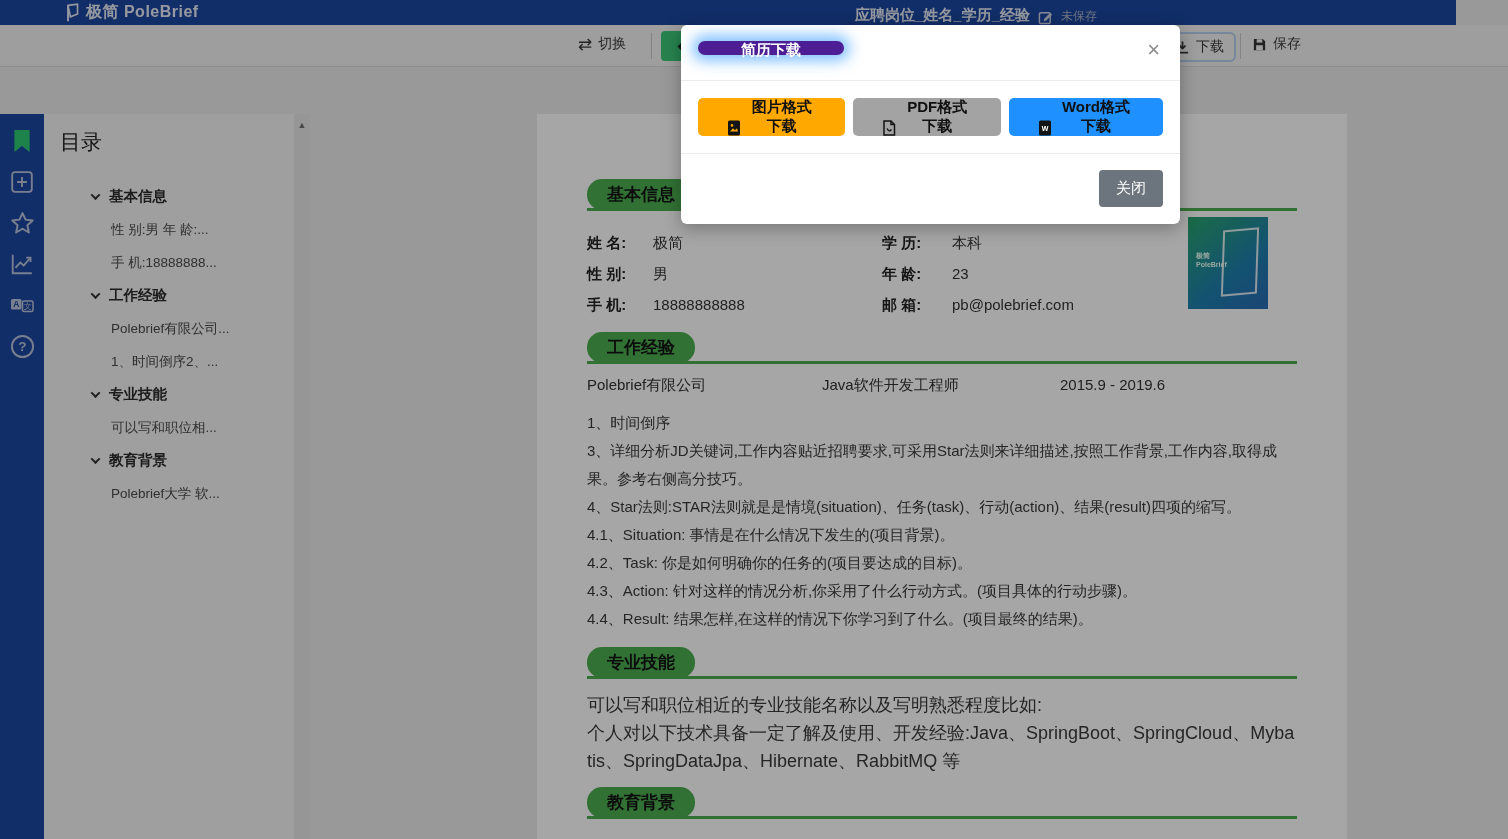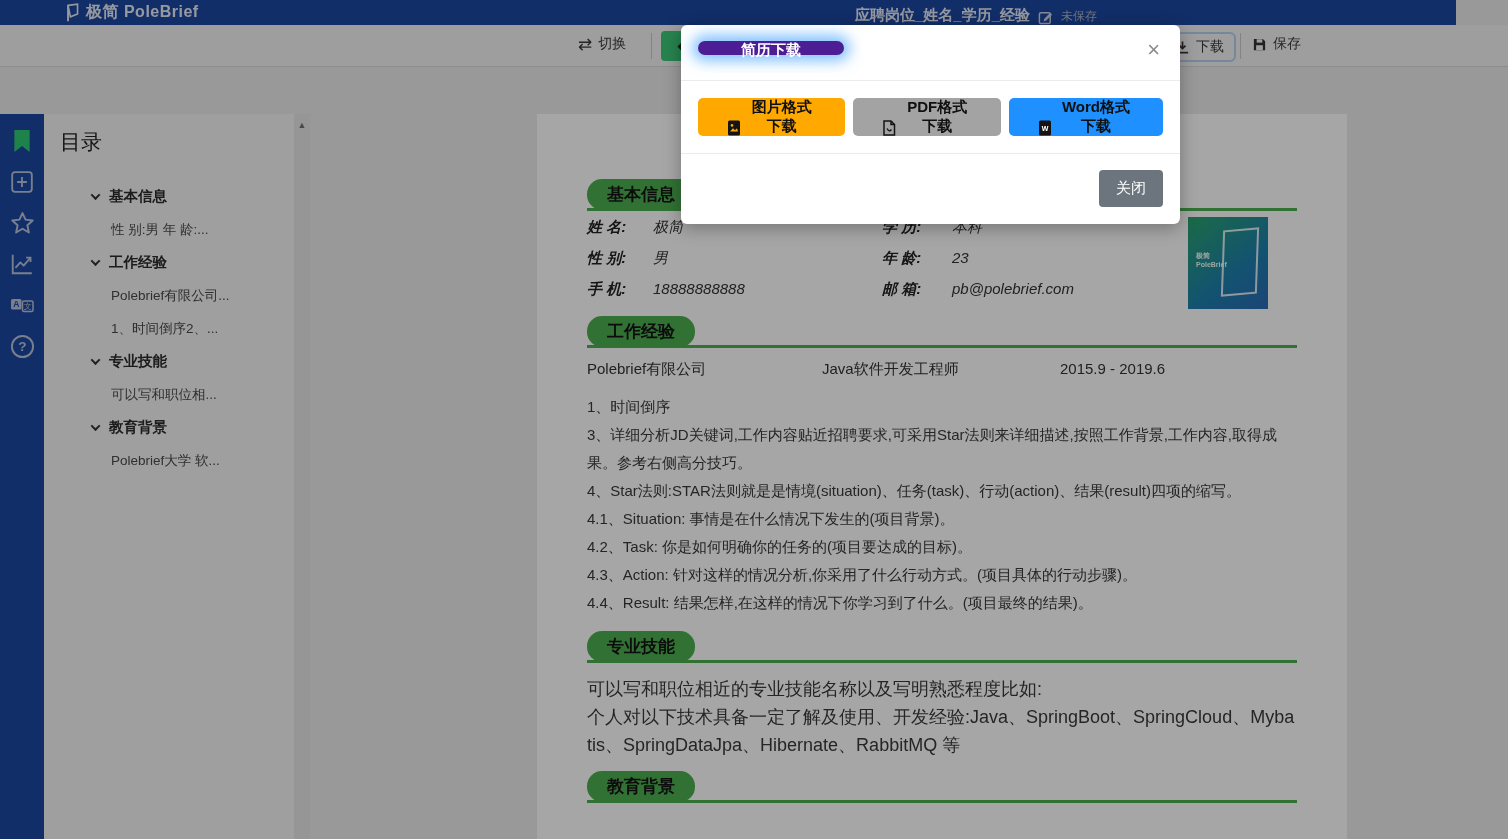--- a/index.html
+++ b/index.html
@@ -37,21 +37,21 @@
   .chev { width:7px; height:7px; border-left:2px solid #333; border-bottom:2px solid #333; transform:rotate(-45deg) translate(1px,-1px); display:inline-block; }
   .toc-sec span { margin-left:10px; font-size:14.5px; font-weight:bold; color:#2b2b2b; }
   .toc-sub { height:33px; line-height:33px; padding-left:67px; font-size:13.5px; color:#4a4a4a; cursor:pointer; white-space:nowrap; }
   .toc-scrollbar { position:absolute; right:0; top:0; width:16px; height:725px; background:#e6e6e6; }
   .toc-up { display:block; text-align:center; font-size:9px; color:#707070; padding-top:6px; cursor:pointer; }
 
   
   .page { position:absolute; left:537px; top:114px; width:810px; height:725px; background:#ffffff; z-index:2; padding:63px 50px 0 50px; overflow:hidden; }
   .sec-head { border-bottom:3px solid #4caf50; }
   .sec-pill { display:inline-block; background:#4caf50; color:#131313; font-size:17px; font-weight:bold; padding:4px 20px; border-radius:15px; transform:translateY(2px); }
-  .basic-grid { margin-top:0; display:grid; grid-template-columns:66px 229px 70px 1fr;font-style:italic; }
+  .basic-grid { margin-top:16px; display:grid; grid-template-columns:66px 229px 70px 1fr; }
   .basic-grid > div { height:31px; line-height:31px; font-size:15px; }
   .f-label { font-weight:bold; color:#222; }
   .f-value { color:#333; }
   .avatar { position:absolute; right:79px; top:103px; width:80px; height:92px; background:linear-gradient(140deg,#29a56d 0%,#1e7fae 60%,#2b6bb5 100%); overflow:hidden; }
   .avatar .door { position:absolute; right:10px; top:12px; width:36px; height:66px; border:2px solid rgba(255,255,255,.85); transform:skewY(-7deg) rotate(2deg); }
   .avatar .btxt { position:absolute; left:8px; top:34px; color:#eafff4; font-size:7px; font-weight:bold; line-height:9px; }
   .sec-work { margin-top:10px; }
   .work-row { margin-top:12px; display:grid; grid-template-columns:235px 238px auto; font-size:15px; color:#333; }
   .para { margin-top:14px; font-size:15px; color:#3a3a3a; line-height:28px; word-break:break-all; }
   .sec-skill { margin-top:12px; }
@@ -177,20 +177,21 @@
   </aside>
 
   <aside class="toc">
     <div class="toc-title">目录</div>
     <div class="toc-list">
       <div class="toc-sec">
           <i class="chev"></i>
           <span>基本信息</span>
         </div>
       <div class="toc-sub">性 别:男 年 龄:...</div>
+      <div class="toc-sub">手 机:18888888...</div>
       <div class="toc-sec">
           <i class="chev"></i>
           <span>工作经验</span>
         </div>
       <div class="toc-sub">Polebrief有限公司...</div>
       <div class="toc-sub">1、时间倒序2、...</div>
       <div class="toc-sec">
           <i class="chev"></i>
           <span>专业技能</span>
         </div>

